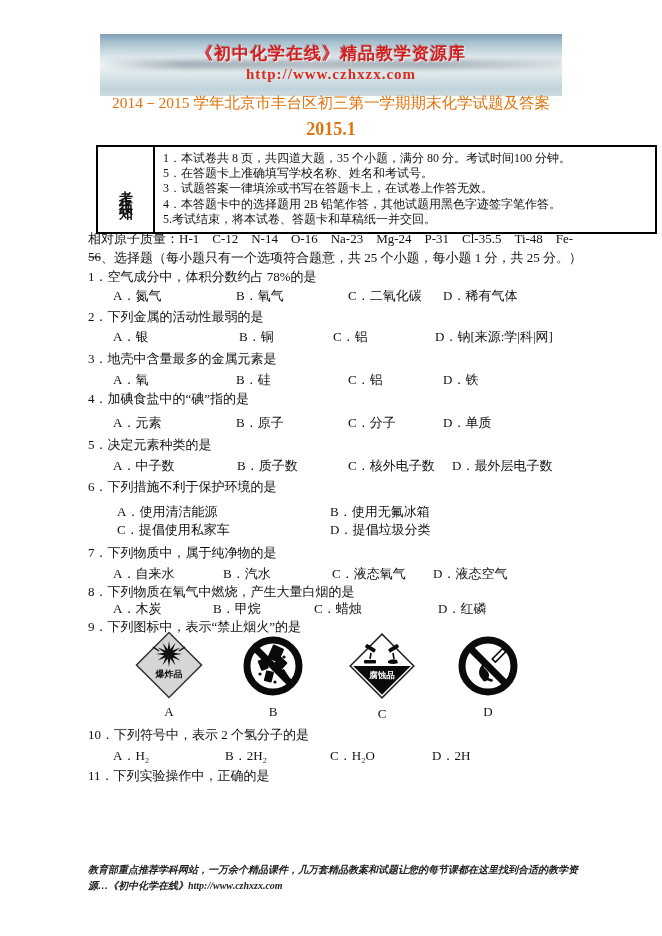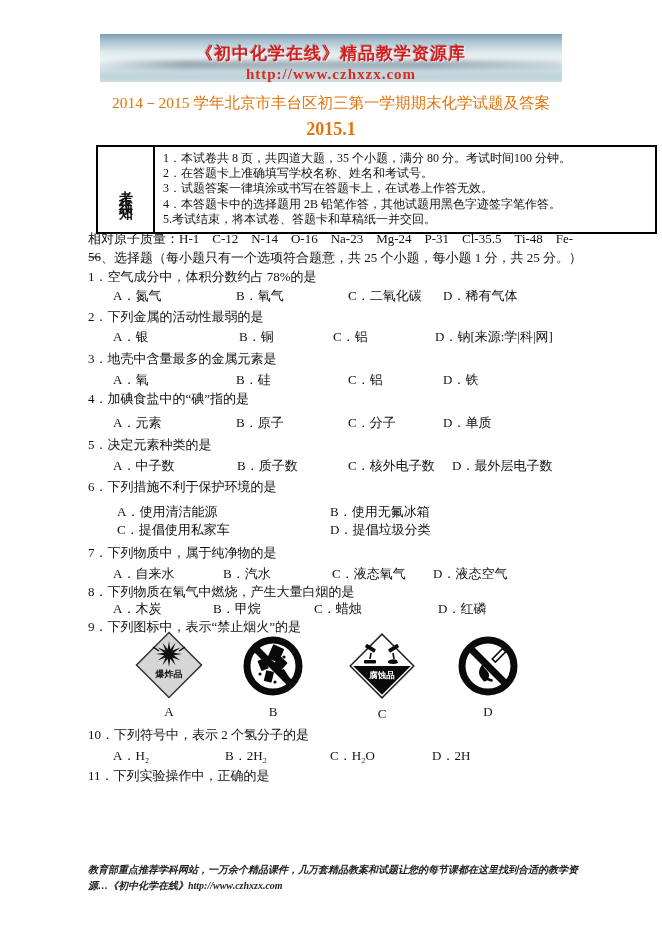--- a/index.html
+++ b/index.html
@@ -9,21 +9,21 @@
     font-family:"Liberation Serif","DejaVu Serif",serif;
     color:#111;
     position:relative;
     overflow:hidden;
     font-size:13px;
   }
   .abs { position:absolute; left:88px; width:494px; }
 
   
   .banner {
-    position:absolute; left:100px; top:34px; width:462px; height:48px;
+    position:absolute; left:100px; top:34px; width:462px; height:62px;
     background:linear-gradient(180deg,#7e9db6 0%,#a9c2cf 14%,#dfe9ed 38%,#eef3f4 52%,#d5e3e8 70%,#bfd3da 88%,#cddbe0 100%);
     overflow:hidden;
   }
   .banner::after {
     content:""; position:absolute; left:0; right:0; top:26px; height:9px;
     background:linear-gradient(90deg,rgba(80,100,120,0) 0%,rgba(80,100,120,.45) 18%,rgba(50,70,90,.3) 45%,rgba(80,100,120,.45) 72%,rgba(110,130,150,.15) 100%);
     filter:blur(2px);
   }
   .banner-title {
     position:relative; z-index:2; text-align:center; margin-top:8px;
@@ -94,21 +94,21 @@
 
 <div class="doc-title">2014－2015 学年北京市丰台区初三第一学期期末化学试题及答案</div>
 <div class="doc-date">2015.1</div>
 
 <div class="notice">
   <div class="notice-left">
     <span>考生须知</span>
   </div>
   <div class="notice-right">
     <div>1．本试卷共 8 页，共四道大题，35 个小题，满分 80 分。考试时间100 分钟。</div>
-    <div>2．在答题卡上准确填写学校名称、姓名和考试号。</div>
+    <div>5．在答题卡上准确填写学校名称、姓名和考试号。</div>
     <div>3．试题答案一律填涂或书写在答题卡上，在试卷上作答无效。</div>
     <div>4．本答题卡中的选择题用 2B 铅笔作答，其他试题用黑色字迹签字笔作答。</div>
     <div>5.考试结束，将本试卷、答题卡和草稿纸一并交回。</div>
   </div>
 </div>
 
 <div class="abs line" style="top:230px">相对原子质量：H-1　C-12　N-14　O-16　Na-23　Mg-24　P-31　Cl-35.5　Ti-48　Fe-56</div>
 <div class="abs line" style="top:249px">一、选择题（每小题只有一个选项符合题意，共 25 个小题，每小题 1 分，共 25 分。）</div>
 
 <div class="abs line" style="top:268px">1．空气成分中，体积分数约占 78%的是</div>

